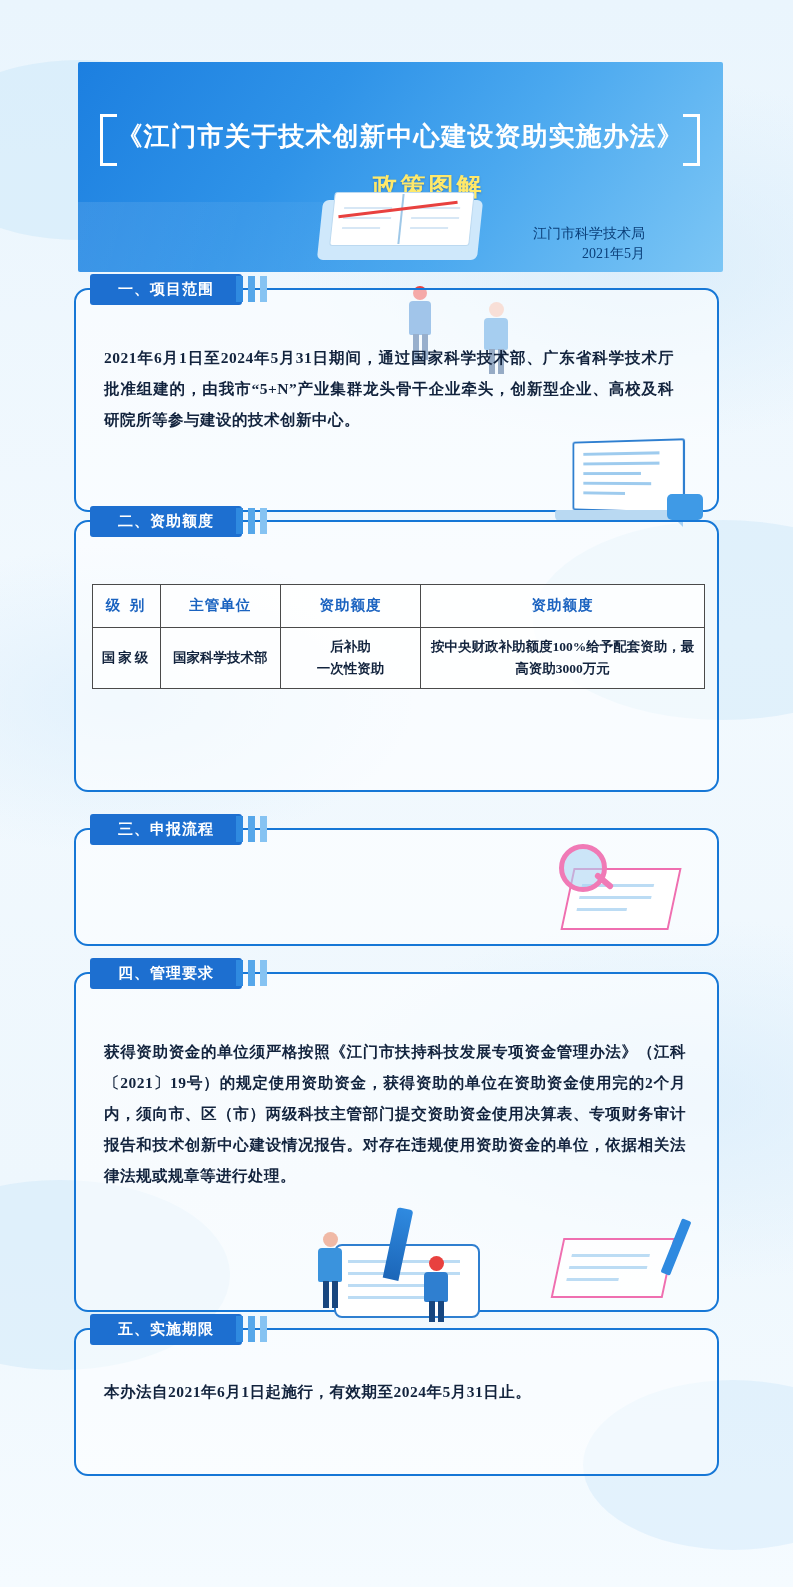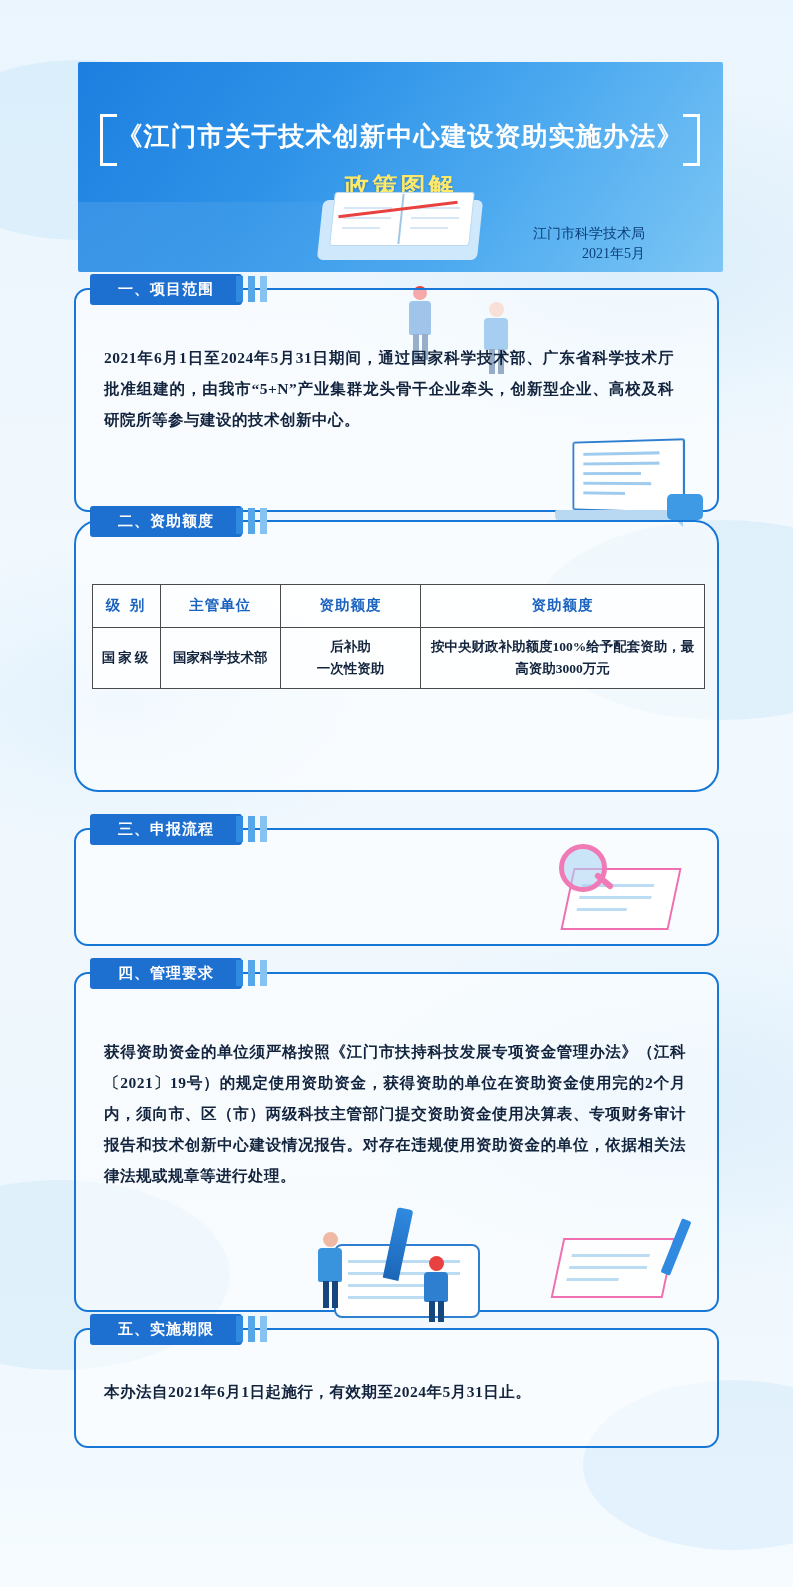--- a/index.html
+++ b/index.html
@@ -88,20 +88,21 @@
     position: absolute;
     left: 0;
     top: 108px;
     width: 645px;
     text-align: center;
     font-size: 25px;
     font-weight: bold;
     color: #ffe96a;
     letter-spacing: 3px;
     text-shadow: 0 1px 2px rgba(20,70,130,0.45);
+    padding-left: 28px;
   }
   .issuer {
     position: absolute;
     right: 78px;
     top: 162px;
     text-align: right;
     color: #0b3f79;
     font-size: 14px;
     font-weight: normal;
     line-height: 1.45;
@@ -259,21 +260,21 @@
   .laptop .bubble:after {
     content: "";
     position: absolute;
     left: 8px; bottom: -7px;
     border-left: 8px solid transparent;
     border-right: 0 solid transparent;
     border-top: 8px solid #3f9ae6;
   }
 
   
-  #sec2 { top: 520px; height: 272px; border-radius: 24px; }
+  #sec2 { top: 520px; height: 272px; }
   .fund-table {
     position: absolute;
     left: 16px;
     top: 62px;
     width: 613px;
     border-collapse: collapse;
     font-size: 13.5px;
     font-weight: bold;
     color: #12233d;
     background: rgba(255,255,255,0.75);
@@ -393,21 +394,21 @@
   .pencil-art .pencil {
     position: absolute;
     right: 6px; top: -4px;
     width: 10px; height: 58px;
     background: #2f8ae0;
     transform: rotate(22deg);
     border-radius: 2px;
   }
 
   
-  #sec5 { top: 1328px; height: 120px; }
+  #sec5 { top: 1328px; height: 148px; }
   #sec5 .sec-body { position: absolute; left: 28px; top: 46px; width: 570px; }
 
 </style>
 </head>
 <body>
 
 <div class="page">
 
   <div class="blob b1"></div>
   <div class="blob b2"></div>

